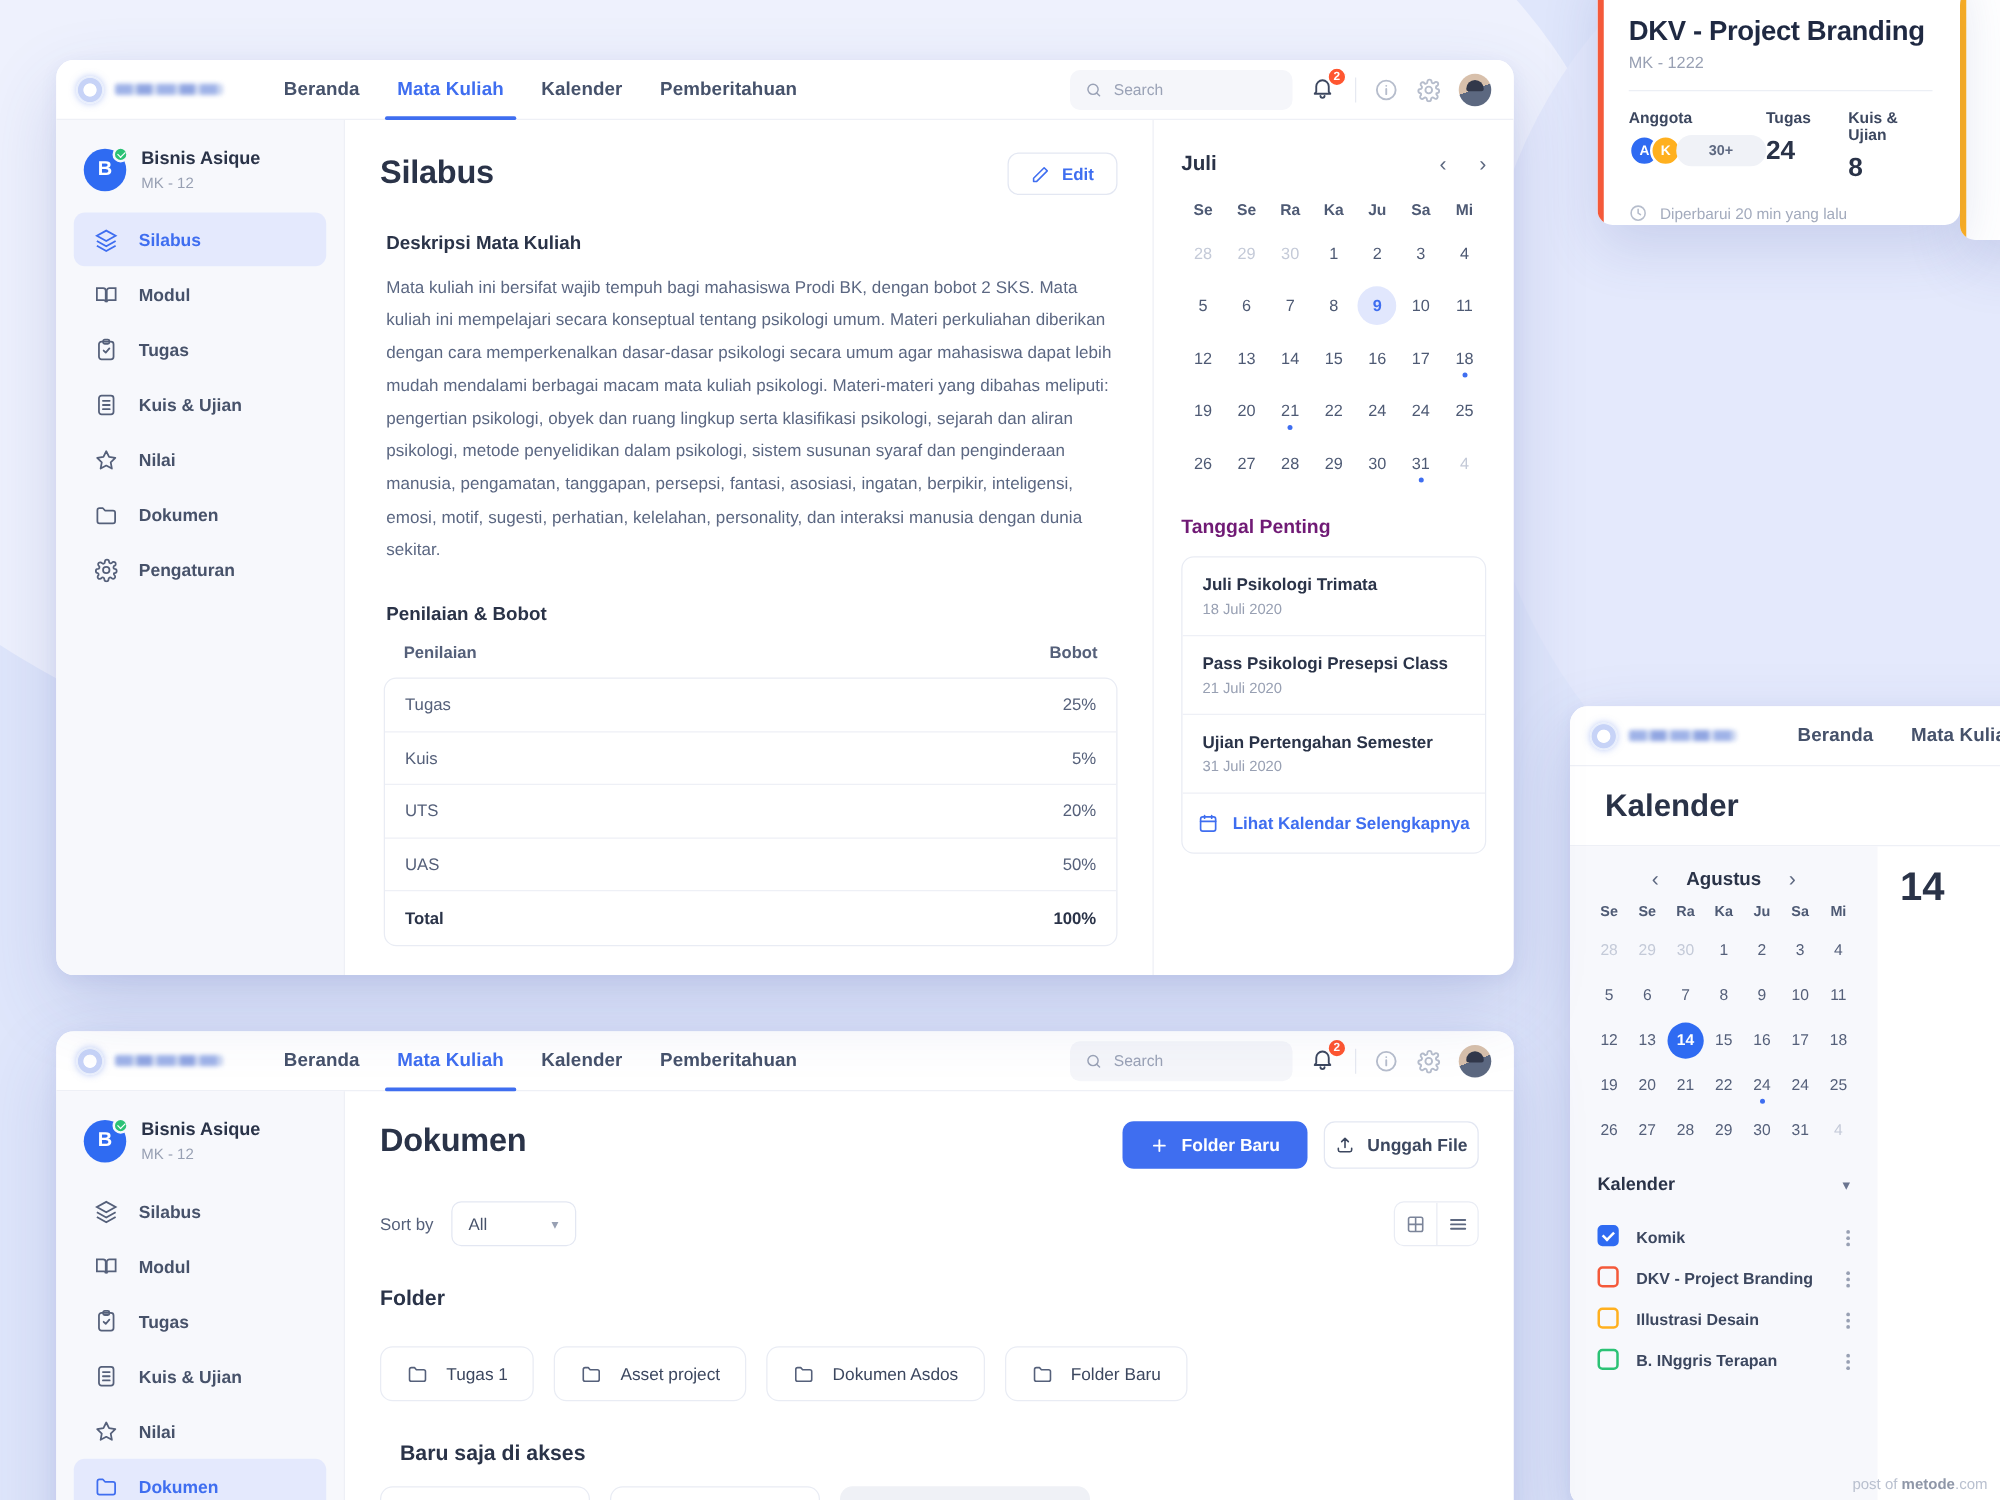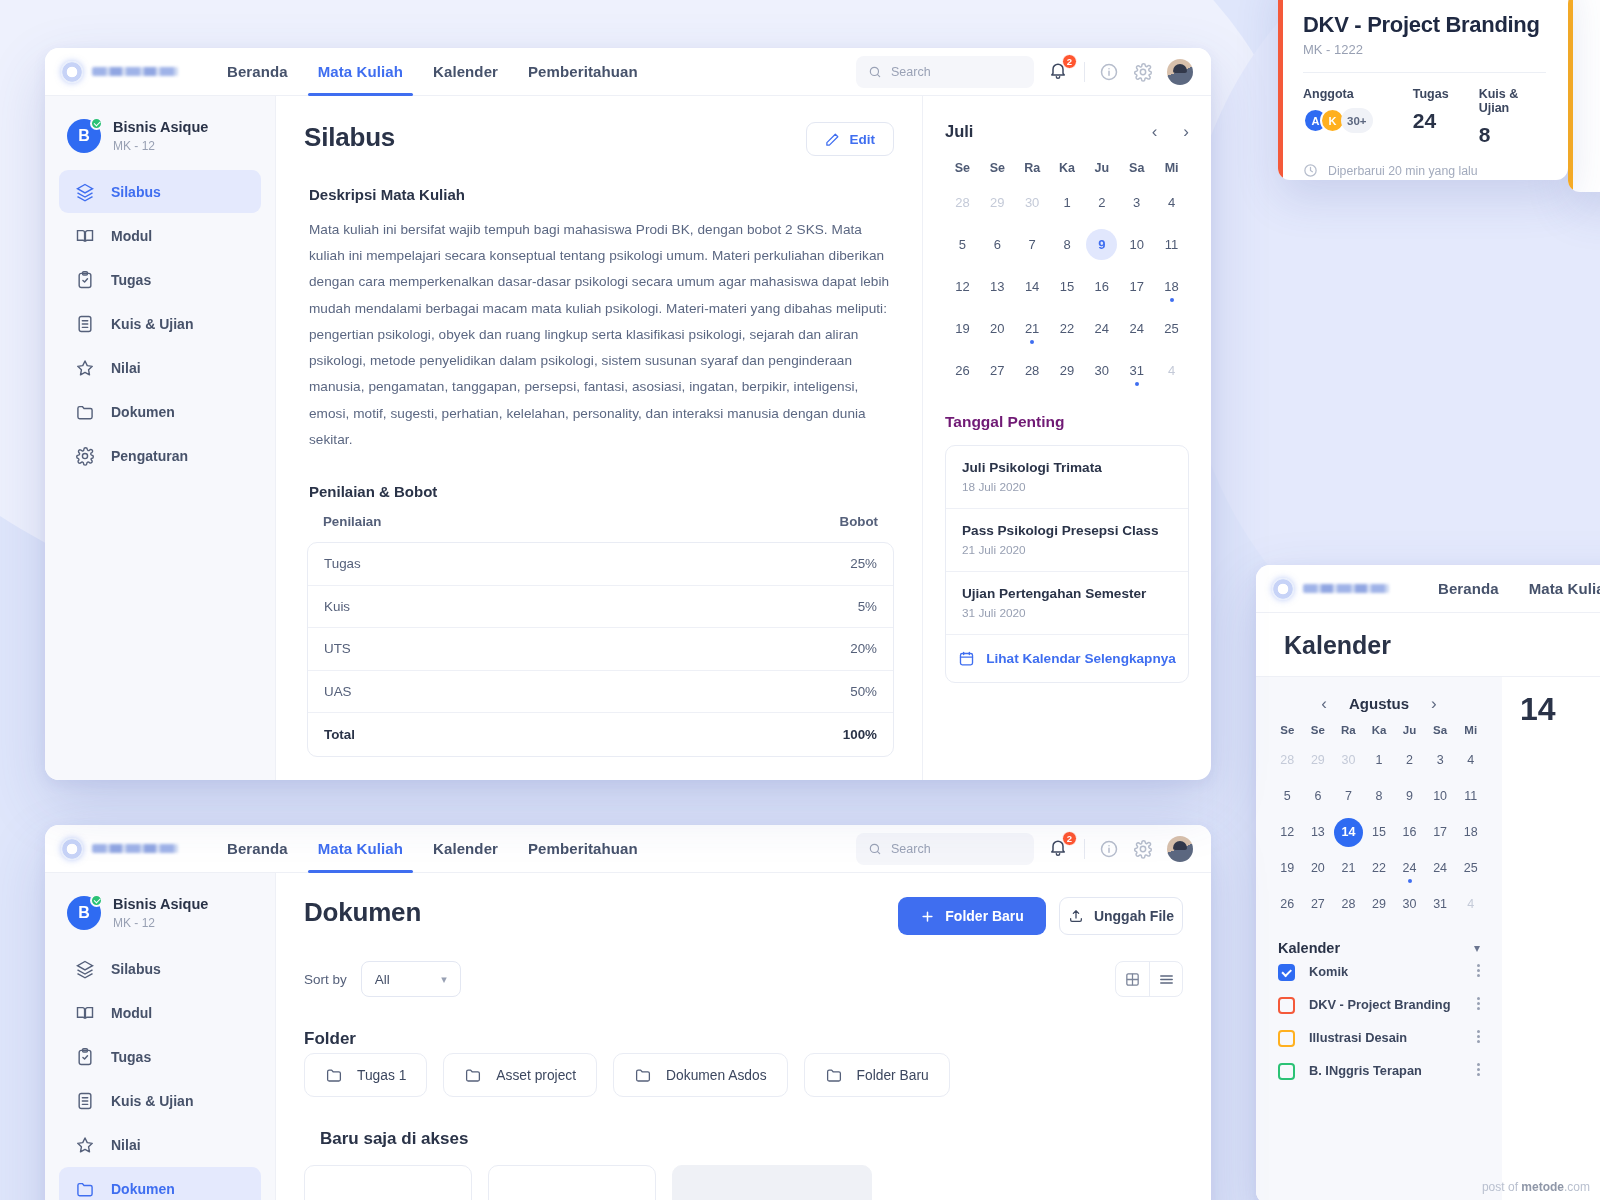--- a/index.html
+++ b/index.html
@@ -126,21 +126,21 @@
      font-size: 14px; font-weight: 700; cursor: pointer; }
   .sortrow { display: flex; align-items: center; gap: 14px; margin-top: 26px; }
   .sort-lbl { font-size: 13.5px; color: #55607a; }
   .select { display: flex; align-items: center; width: 100px; height: 36px; padding: 0 13px;
      border: 1px solid #e3e7f2; border-radius: 8px; font-size: 13.5px; color: #47526a; cursor: pointer; }
   .select .cv { margin-left: auto; color: #98a0b3; font-size: 11px; }
   .viewtog { margin-left: auto; display: flex; border: 1px solid #e9ecf4; border-radius: 8px; overflow: hidden; }
   .viewtog div { width: 33px; height: 34px; display: flex; align-items: center; justify-content: center;
      cursor: pointer; }
   .viewtog div + div { border-left: 1px solid #e9ecf4; }
-  .folder-title { font-size: 17px; font-weight: 700; color: #2a3348; margin: 32px 0 4px 0; }
+  .folder-title { font-size: 17px; font-weight: 700; color: #2a3348; margin: 32px 0 28px 0; }
   .folders { display: flex; gap: 16px; }
   .folder { display: flex; align-items: center; gap: 14px; height: 44px; padding: 0 20px;
      border: 1px solid #e9ecf4; border-radius: 10px; font-size: 13.8px; color: #3c475f; cursor: pointer;
      background: #fff; white-space: nowrap; }
   .recent-title { font-size: 17px; font-weight: 700; color: #2a3348; margin: 32px 0 16px 16px; }
   .recent { display: flex; gap: 16px; }
   .rc { width: 168px; height: 70px; border: 1px solid #e9ecf4; border-radius: 10px; background: #fff; }
   .rc.gray { background: #eff1f6; border-color: #eff1f6; }
 
   
@@ -151,42 +151,42 @@
   .fc-title { font-size: 22px; font-weight: 800; color: #1f2942; letter-spacing: -.3px; }
   .fc-code { font-size: 13px; color: #98a0b3; margin-top: 4px; }
   .fc-hr { height: 1px; background: #eceff5; margin: 15px 0 14px 0; }
   .fc-stats { display: flex; }
   .fc-stat { }
   .fc-lbl { font-size: 12.5px; font-weight: 700; color: #3c475f; }
   .fc-val { font-size: 21px; font-weight: 700; color: #2a3348; margin-top: 8px; }
   .av-group { display: flex; align-items: center; margin-top: 7px; }
   .av-sm { width: 25px; height: 25px; border-radius: 50%; color: #fff; font-size: 11px; font-weight: 700;
      display: flex; align-items: center; justify-content: center; border: 2px solid #fff; }
-  .av-more { height: 25px; padding: 0 6px; border-radius: 13px; background: #f0f2f7; color: #5d6880;
+  .av-more { height: 25px; padding: 0 26px; border-radius: 13px; background: #f0f2f7; color: #5d6880;
      font-size: 11.5px; font-weight: 600; display: flex; align-items: center; margin-left: -4px; }
   .fc-foot { display: flex; align-items: center; gap: 10px; margin-top: 16px; font-size: 12.3px; color: #a3abbd; }
 
   
   .kal-head { padding: 18px 28px 16px 28px; border-bottom: 1px solid #eef0f6; }
   .kal-title { font-size: 25px; font-weight: 800; color: #2a3348; }
   .kal-body { display: flex; height: calc(100% - 48px - 63px); }
   .kal-left { width: 246px; flex: none; background: #f7f8fc; padding: 18px 16px 0 16px; }
   .kmonth { display: flex; align-items: center; justify-content: center; gap: 22px; margin-bottom: 12px; }
   .kmonth .m { font-size: 15px; font-weight: 700; color: #2a3348; }
   .kcell { position: relative; height: 36px; display: flex; align-items: center; justify-content: center;
      font-size: 12.5px; color: #55607a; cursor: pointer; }
   .kcell.mut { color: #c4cad8; }
   .kcell.sel span { width: 29px; height: 29px; border-radius: 50%; background: #2f6bf2; color: #fff;
      display: flex; align-items: center; justify-content: center; font-weight: 600; }
   .kcell .evt { position: absolute; bottom: 3px; left: 50%; transform: translateX(-50%);
      width: 4px; height: 4px; border-radius: 50%; background: #3f6ef0; }
   .klist-head { display: flex; align-items: center; margin: 18px 6px 8px 6px; }
   .klist-head .t { font-size: 14.5px; font-weight: 700; color: #2a3348; }
   .klist-head .c { margin-left: auto; color: #6b7590; font-size: 12px; }
-  .krow { display: flex; align-items: flex-start; gap: 14px; height: 33px; padding: 0 6px; }
+  .krow { display: flex; align-items: flex-end; gap: 14px; height: 33px; padding: 0 6px; }
   .kbox { width: 17px; height: 17px; border-radius: 4px; border: 2px solid; flex: none;
      display: flex; align-items: center; justify-content: center; }
   .kbox.on { background: #2f6bf2; border-color: #2f6bf2; }
   .kbox.on::after { content: ""; width: 7px; height: 3.5px; border-left: 2px solid #fff;
      border-bottom: 2px solid #fff; transform: rotate(-45deg); margin-top: -2px; }
   .kname { font-size: 12.8px; font-weight: 600; color: #3c475f; white-space: nowrap; }
   .kdots { margin-left: auto; color: #98a0b3; font-size: 13px; letter-spacing: 0; line-height: .6; cursor: pointer;
      display: flex; flex-direction: column; gap: 2px; align-items: center; }
   .kdots i { width: 3px; height: 3px; border-radius: 50%; background: #98a0b3; display: block; }
 

